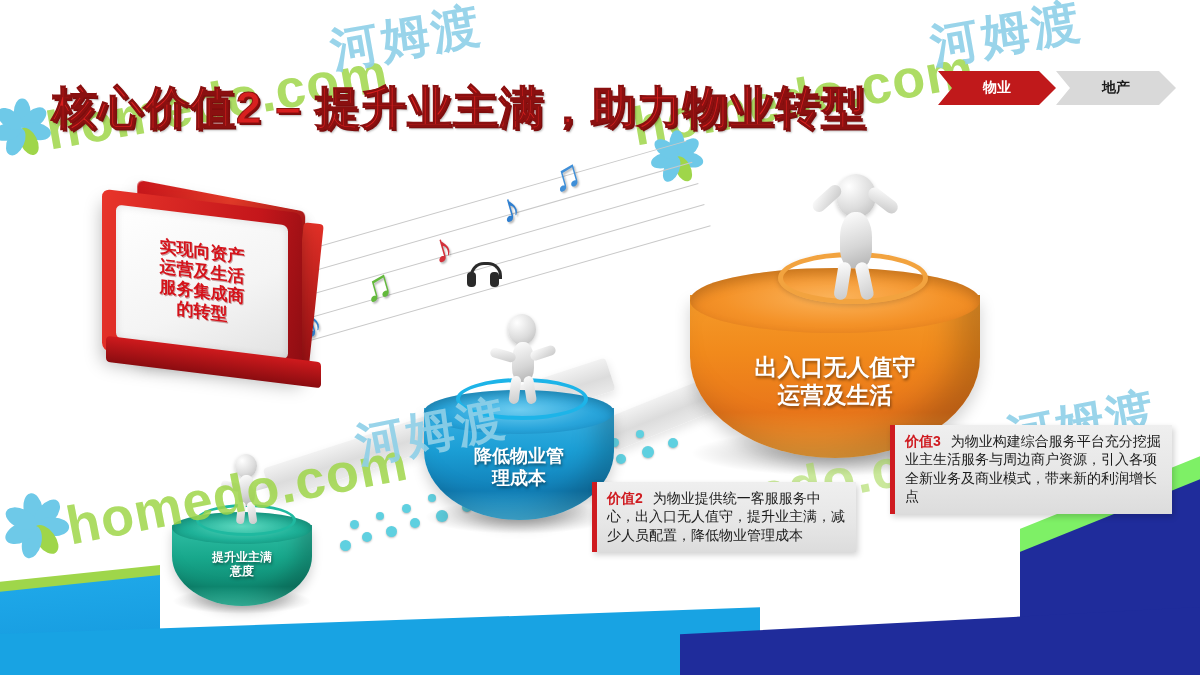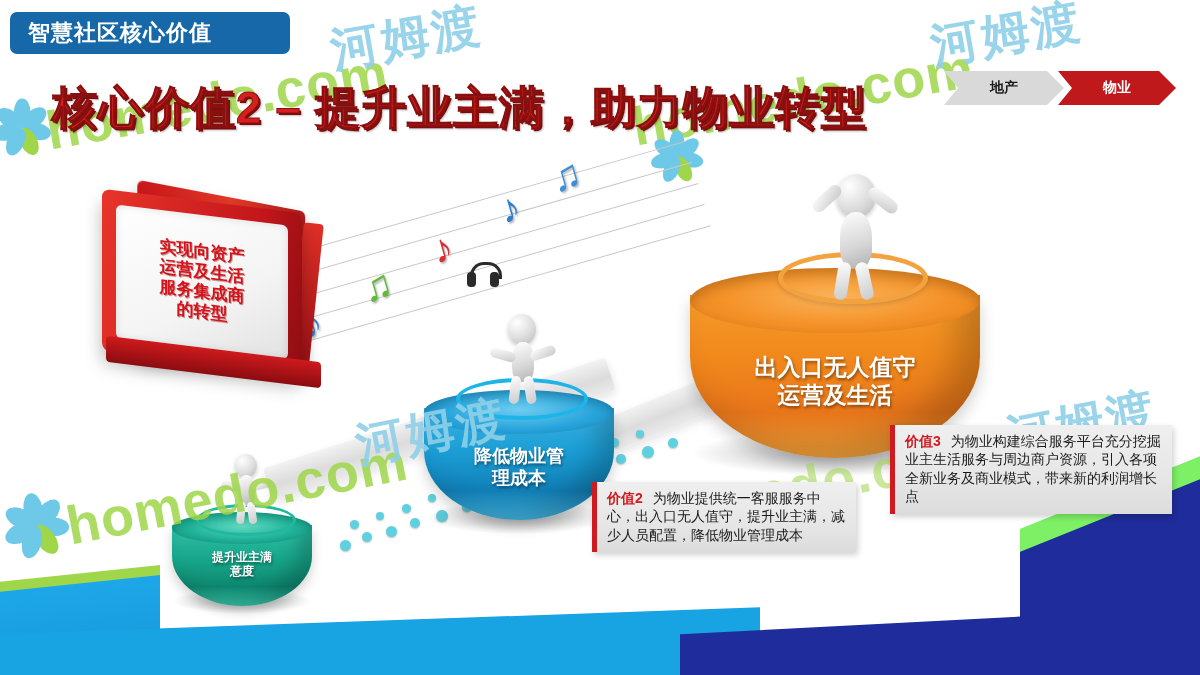--- a/index.html
+++ b/index.html
@@ -351,27 +351,24 @@
 
   <div class="callout" style="left:890px;top:425px;width:258px;">
     <span class="k">价值3</span><span>为物业构建综合服务平台充分挖掘业主生活服务与周边商户资源，引入各项全新业务及商业模式，带来新的利润增长点</span>
   </div>
 
   <div class="callout" style="left:592px;top:482px;width:240px;">
     <span class="k">价值2</span><span>为物业提供统一客服服务中心，出入口无人值守，提升业主满，减少人员配置，降低物业管理成本</span>
   </div>
 
 
-  <div class="badge">
-    <span>智慧社区核心价值</span>
-  </div>
   <div class="title">核心价值2 – 提升业主满，助力物业转型</div>
 
   <div class="chev-wrap">
+    <div class="chev chev-red">
+      <span>物业</span>
+    </div>
     <div class="chev chev-gray">
       <span>地产</span>
     </div>
-    <div class="chev chev-red">
-      <span>物业</span>
-    </div>
   </div>
 
 </div>
 
 </body></html>

